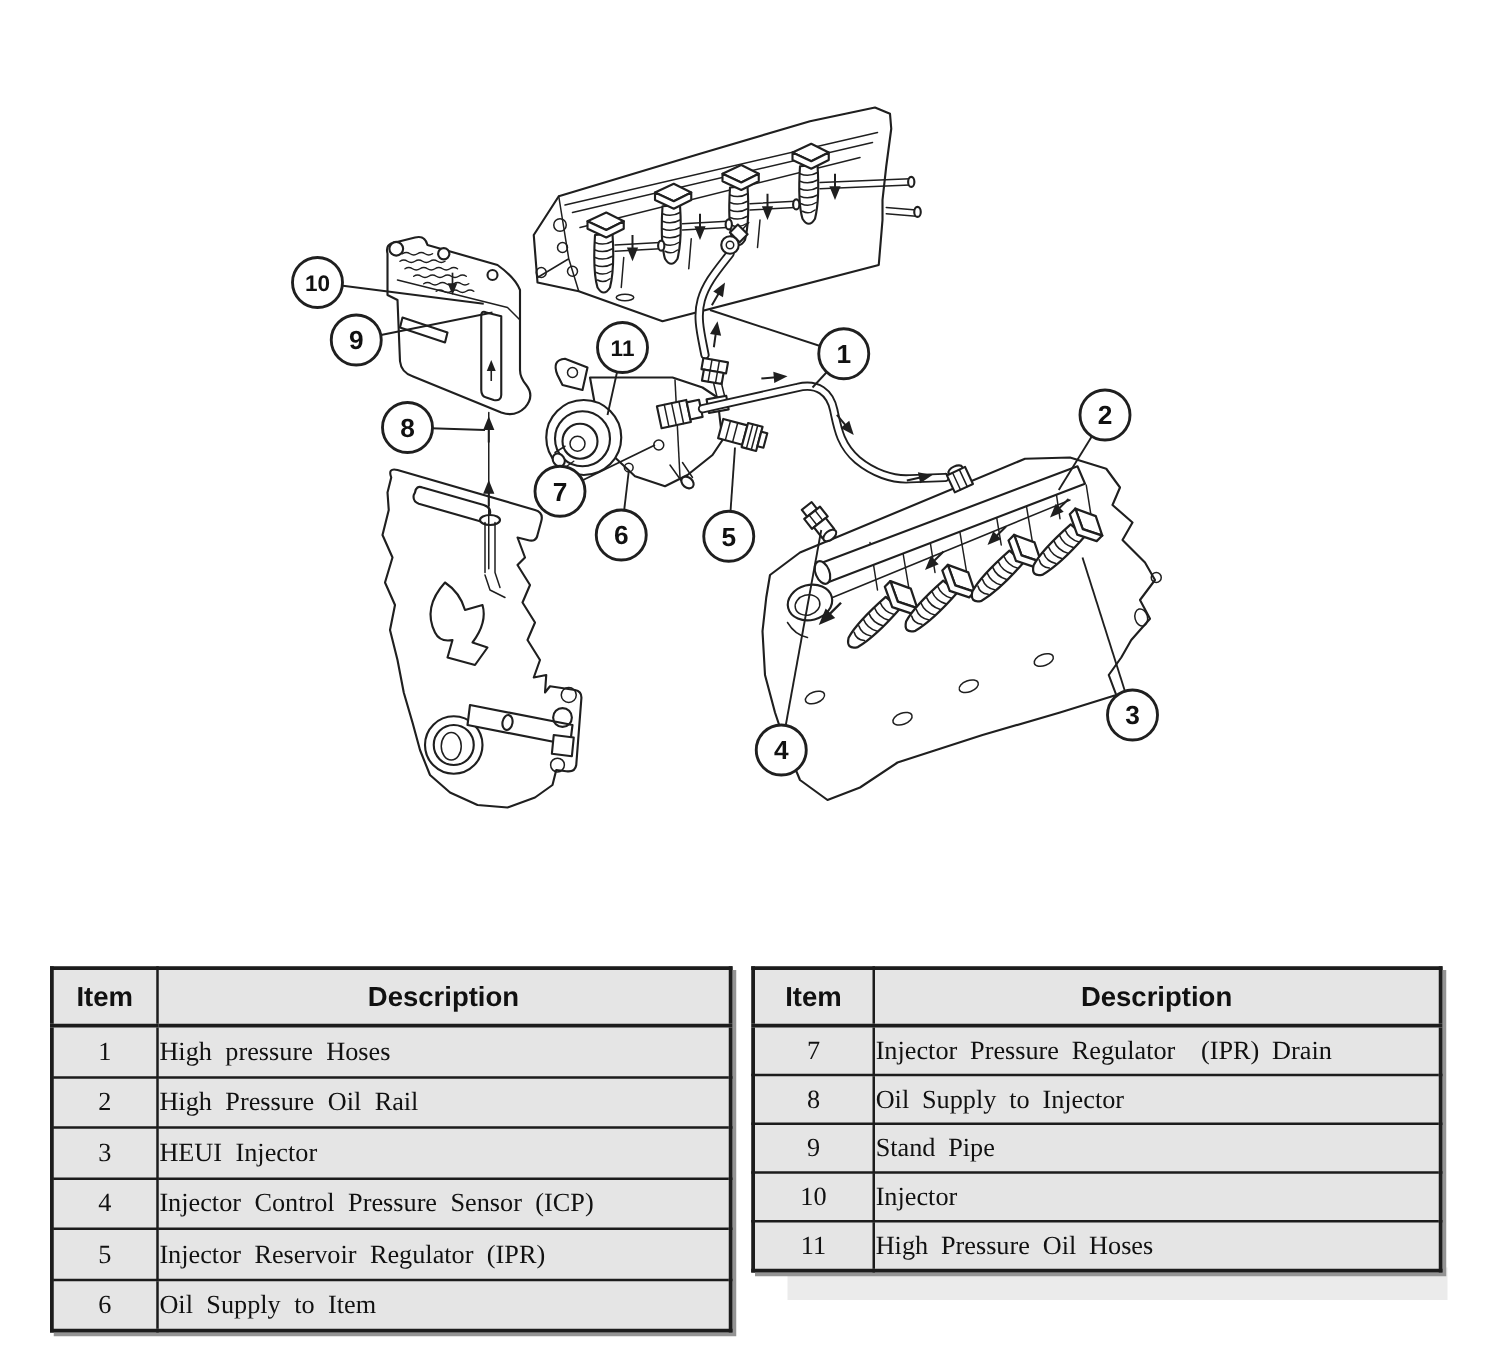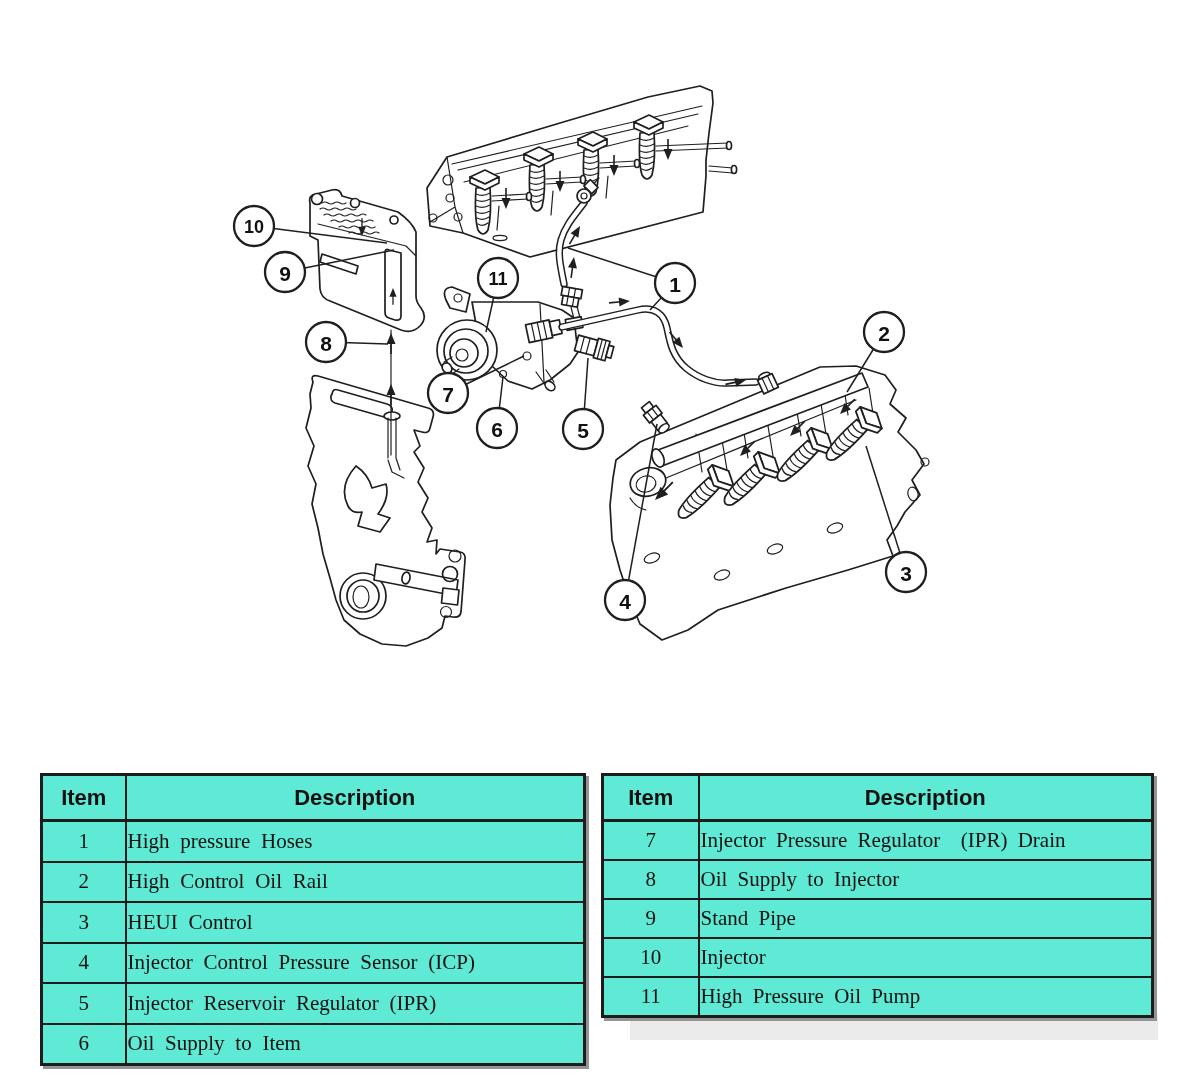--- a/index.html
+++ b/index.html
@@ -16,21 +16,21 @@
   .leader { stroke:#1f1f1f; stroke-width:1.5; }
   .co { fill:#ffffff; stroke:#1f1f1f; stroke-width:2.3; }
   .co-num { font-family:"Liberation Sans", sans-serif; font-weight:bold; font-size:21px;
             text-anchor:middle; dominant-baseline:central; fill:#111111; }
   .co-num.sm { font-size:18px; }
 
   
   .scan-shade { position:absolute; left:630px; top:1014px; width:528px; height:26px;
                 background:#ebebeb; }
   table.tbl { position:absolute; border-collapse:collapse; table-layout:fixed;
-              background:#5eead4; border:3px solid #1c1c1c; box-shadow:3px 3px 0 #949494; }
+              background:#e5e5e5; border:3px solid #1c1c1c; box-shadow:3px 3px 0 #949494; }
   table.tbl th { font-family:"Liberation Sans", sans-serif; font-weight:bold; font-size:22px;
                  color:#111; border:2.5px solid #1c1c1c; border-bottom:3.5px solid #1c1c1c;
                  height:41px; text-align:center; }
   table.tbl td { font-family:"Liberation Serif", serif; font-size:21px; color:#111;
                  border:2px solid #1c1c1c; }
   table.tbl td.item { text-align:center; }
   table.tbl td.desc { word-spacing:5.5px; white-space:pre; }
   #table-left  { left:40px;  top:773px; width:546px; }
   #table-left  td { height:36.5px; }
   #table-left  col.c-item { width:84px; }
@@ -302,25 +302,25 @@
       <th>Description</th>
     </tr>
   </thead>
   <tbody>
       <tr>
         <td class="item">1</td>
         <td class="desc">High pressure Hoses</td>
       </tr>
       <tr>
         <td class="item">2</td>
-        <td class="desc">High Control Oil Rail</td>
+        <td class="desc">High Pressure Oil Rail</td>
       </tr>
       <tr>
         <td class="item">3</td>
-        <td class="desc">HEUI Control</td>
+        <td class="desc">HEUI Injector</td>
       </tr>
       <tr>
         <td class="item">4</td>
         <td class="desc">Injector Control Pressure Sensor (ICP)</td>
       </tr>
       <tr>
         <td class="item">5</td>
         <td class="desc">Injector Reservoir Regulator (IPR)</td>
       </tr>
       <tr>
@@ -353,16 +353,16 @@
       <tr>
         <td class="item">9</td>
         <td class="desc">Stand Pipe</td>
       </tr>
       <tr>
         <td class="item">10</td>
         <td class="desc">Injector</td>
       </tr>
       <tr>
         <td class="item">11</td>
-        <td class="desc">High Pressure Oil Pump</td>
+        <td class="desc">High Pressure Oil Hoses</td>
       </tr>
     </tbody>
 </table>
 
 </body></html>

